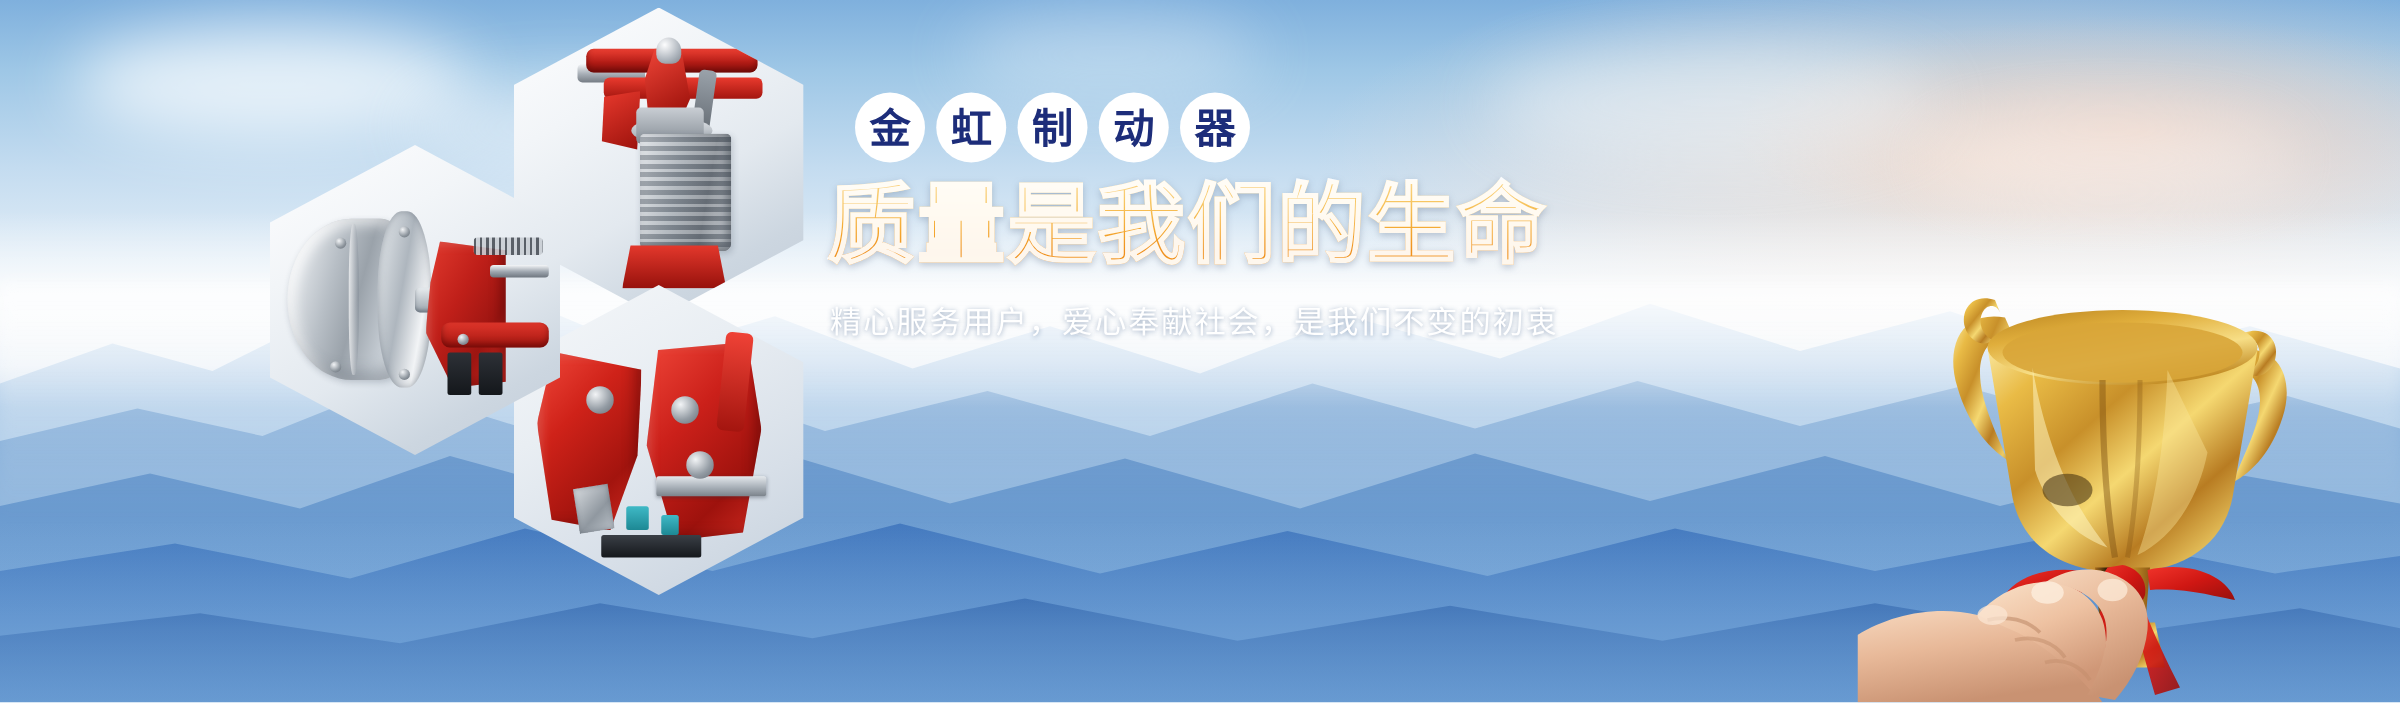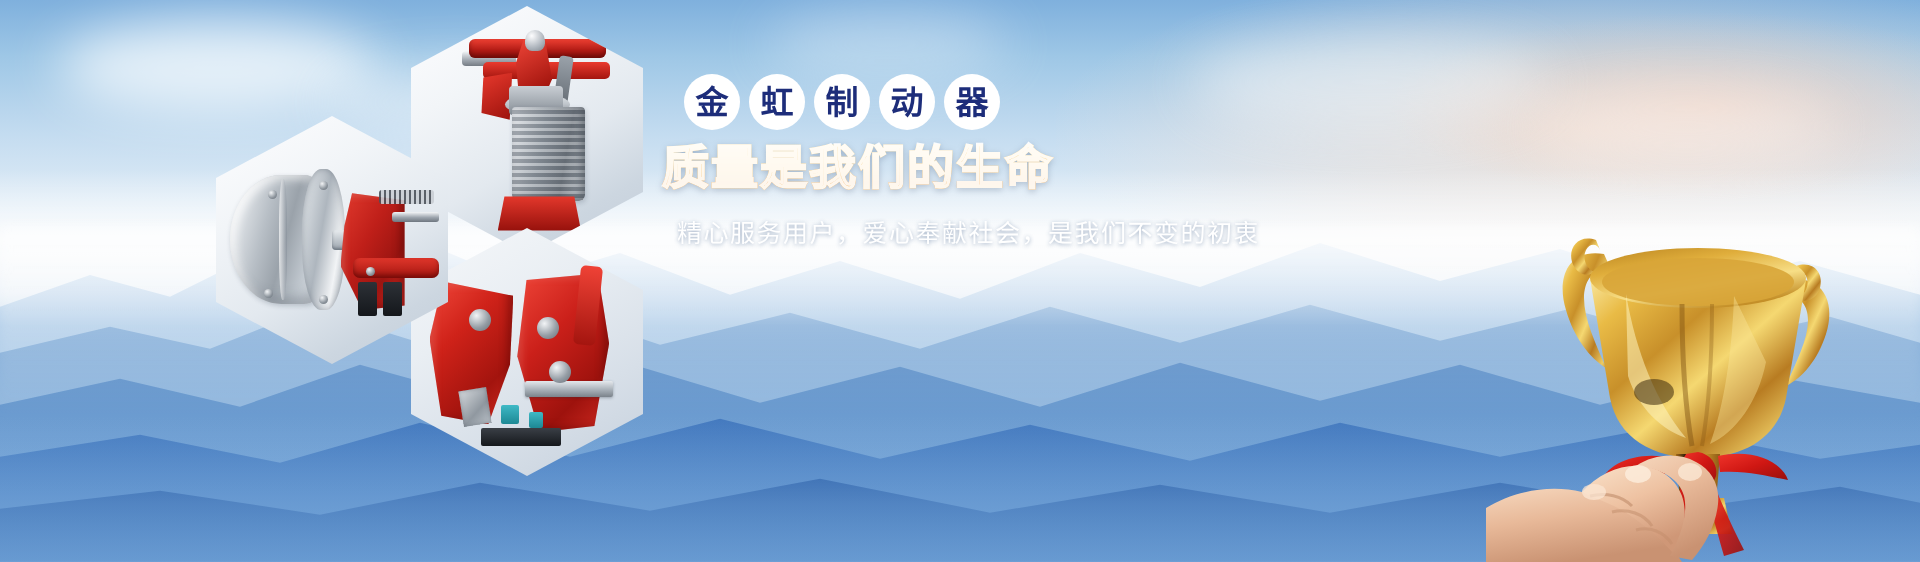--- a/index.html
+++ b/index.html
@@ -259,34 +259,34 @@
     background:#ffffff;
     display:flex;align-items:center;justify-content:center;
     font-family:"DejaVu Serif","Liberation Serif",serif;
     font-size:33px;font-weight:700;color:#1d2d7a;
     letter-spacing:0;line-height:1;
   }
 
   .headline{
     margin-top:14px;
     font-family:"DejaVu Sans","Liberation Sans",sans-serif;
-    font-size:47px;font-weight:800;line-height:1.04;
+    font-size:70px;font-weight:800;line-height:1.04;
     letter-spacing:2px;
     color:#f0a028;
     background:linear-gradient(180deg,#fbd689 0%,#f7c45e 26%,#f4a72f 56%,#ef901d 78%,#f59a24 100%);
     -webkit-background-clip:text;background-clip:text;
     -webkit-text-fill-color:transparent;
     -webkit-text-stroke:2px rgba(255,255,255,.92);
     paint-order:stroke fill;
     filter:drop-shadow(0 2px 3px rgba(60,80,110,.28));
     white-space:nowrap;
   }
 
   .subtitle{
-    margin-top:20px;margin-left:15px;
+    margin-top:20px;margin-left:2px;
     font-family:"DejaVu Sans","Liberation Sans",sans-serif;
     font-size:25px;font-weight:500;color:#ffffff;
     letter-spacing:1.5px;
     text-shadow:0 1px 4px rgba(35,70,120,.45);
     white-space:nowrap;
   }
 
   .ribbon{
     margin-top:22px;margin-left:0;
     display:inline-block;

